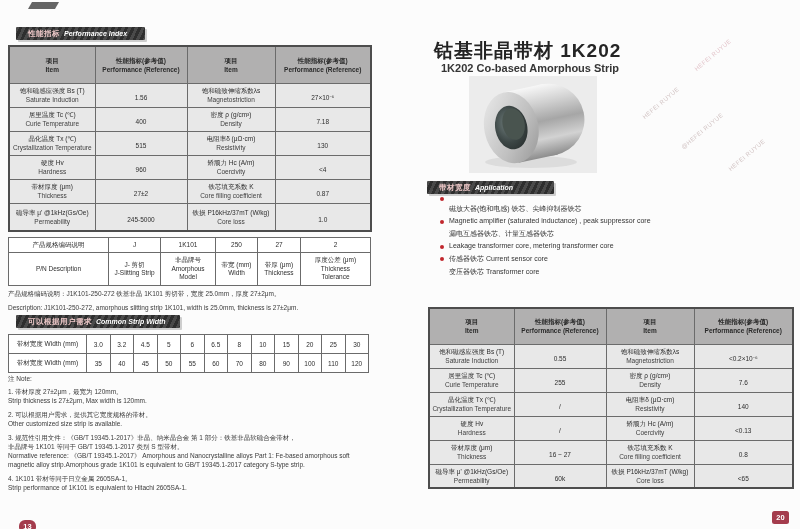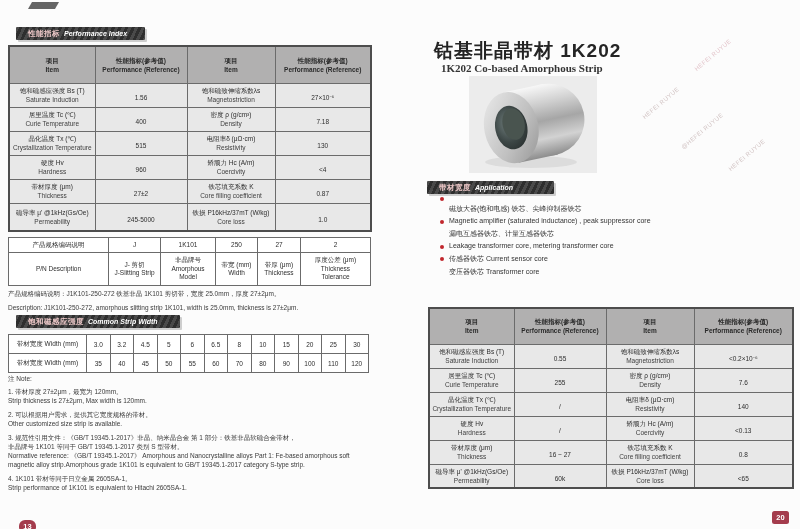--- a/index.html
+++ b/index.html
@@ -213,21 +213,21 @@
             <span class="sml">Tolerance</span>
           </td>
     </tr>
   </tbody>
     </table>
 
   <div class="txt" style="left:8px;top:289px;">产品规格编码说明：J1K101-250-272 铁基非晶 1K101 剪切带，宽度 25.0mm，厚度 27±2μm。</div>
   <div class="txt" style="left:8px;top:303px;">Description: J1K101-250-272, amorphous slitting strip 1K101, width is 25.0mm, thickness is 27±2μm.</div>
 
   <div class="secbar" style="left:16px;top:315px;width:142px;">
-    <span class="bzh">饱和磁感应强度</span>
+    <span class="bzh">可以根据用户需求</span>
     <span class="ben">Common Strip Width</span>
   </div>
 
   <table class="wtab" style="left:8px;top:334px;width:360px;">
     <colgroup>
         <col style="width:78px">
         <col span="12" style="width:23.5px">
       </colgroup>
     <tbody>
         <tr style="height:19px">
@@ -277,21 +277,21 @@
     <div class="note-line">非晶牌号 1K101 等同于 GB/T 19345.1-2017 类别 S 型带材。</div>
     <div class="note-line">Normative reference: 《GB/T 19345.1-2017》 Amorphous and Nanocrystalline alloys Part 1: Fe-based amorphous soft</div>
     <div class="note-line">magnetic alloy strip.Amorphous grade 1K101 is equivalent to GB/T 19345.1-2017 category S-type strip.</div>
     <div class="note-line" style="margin-top:5px">4. 1K101 带材等同于日立金属 2605SA-1。</div>
     <div class="note-line">Strip performance of 1K101 is equivalent to Hitachi 2605SA-1.</div>
   </div>
 
   <div class="badge" style="left:19px;top:520px;border-radius:6px;">13</div>
 
   <div class="title-zh" style="left:434px;top:38px;">钴基非晶带材 1K202</div>
-  <div class="title-en" style="left:441px;top:62px;font-family:Liberation Serif, serif;">1K202 Co-based Amorphous Strip</div>
+  <div class="title-en" style="left:441px;top:62px;">1K202 Co-based Amorphous Strip</div>
 
   <div class="wm" style="left:690px;top:52px;color:rgba(205,150,160,.55);">HEFEI RUYUE</div>
   <div class="wm" style="left:638px;top:100px;">HEFEI RUYUE</div>
   <div class="wm" style="left:676px;top:128px;">@HEFEI RUYUE</div>
   <div class="wm" style="left:724px;top:152px;">HEFEI RUYUE</div>
 
   <div class="photo">
     <svg width="128" height="97" viewBox="0 0 128 97">
       <defs>
         <linearGradient id="gBody" x1="0" y1="0" x2="0" y2="1">

